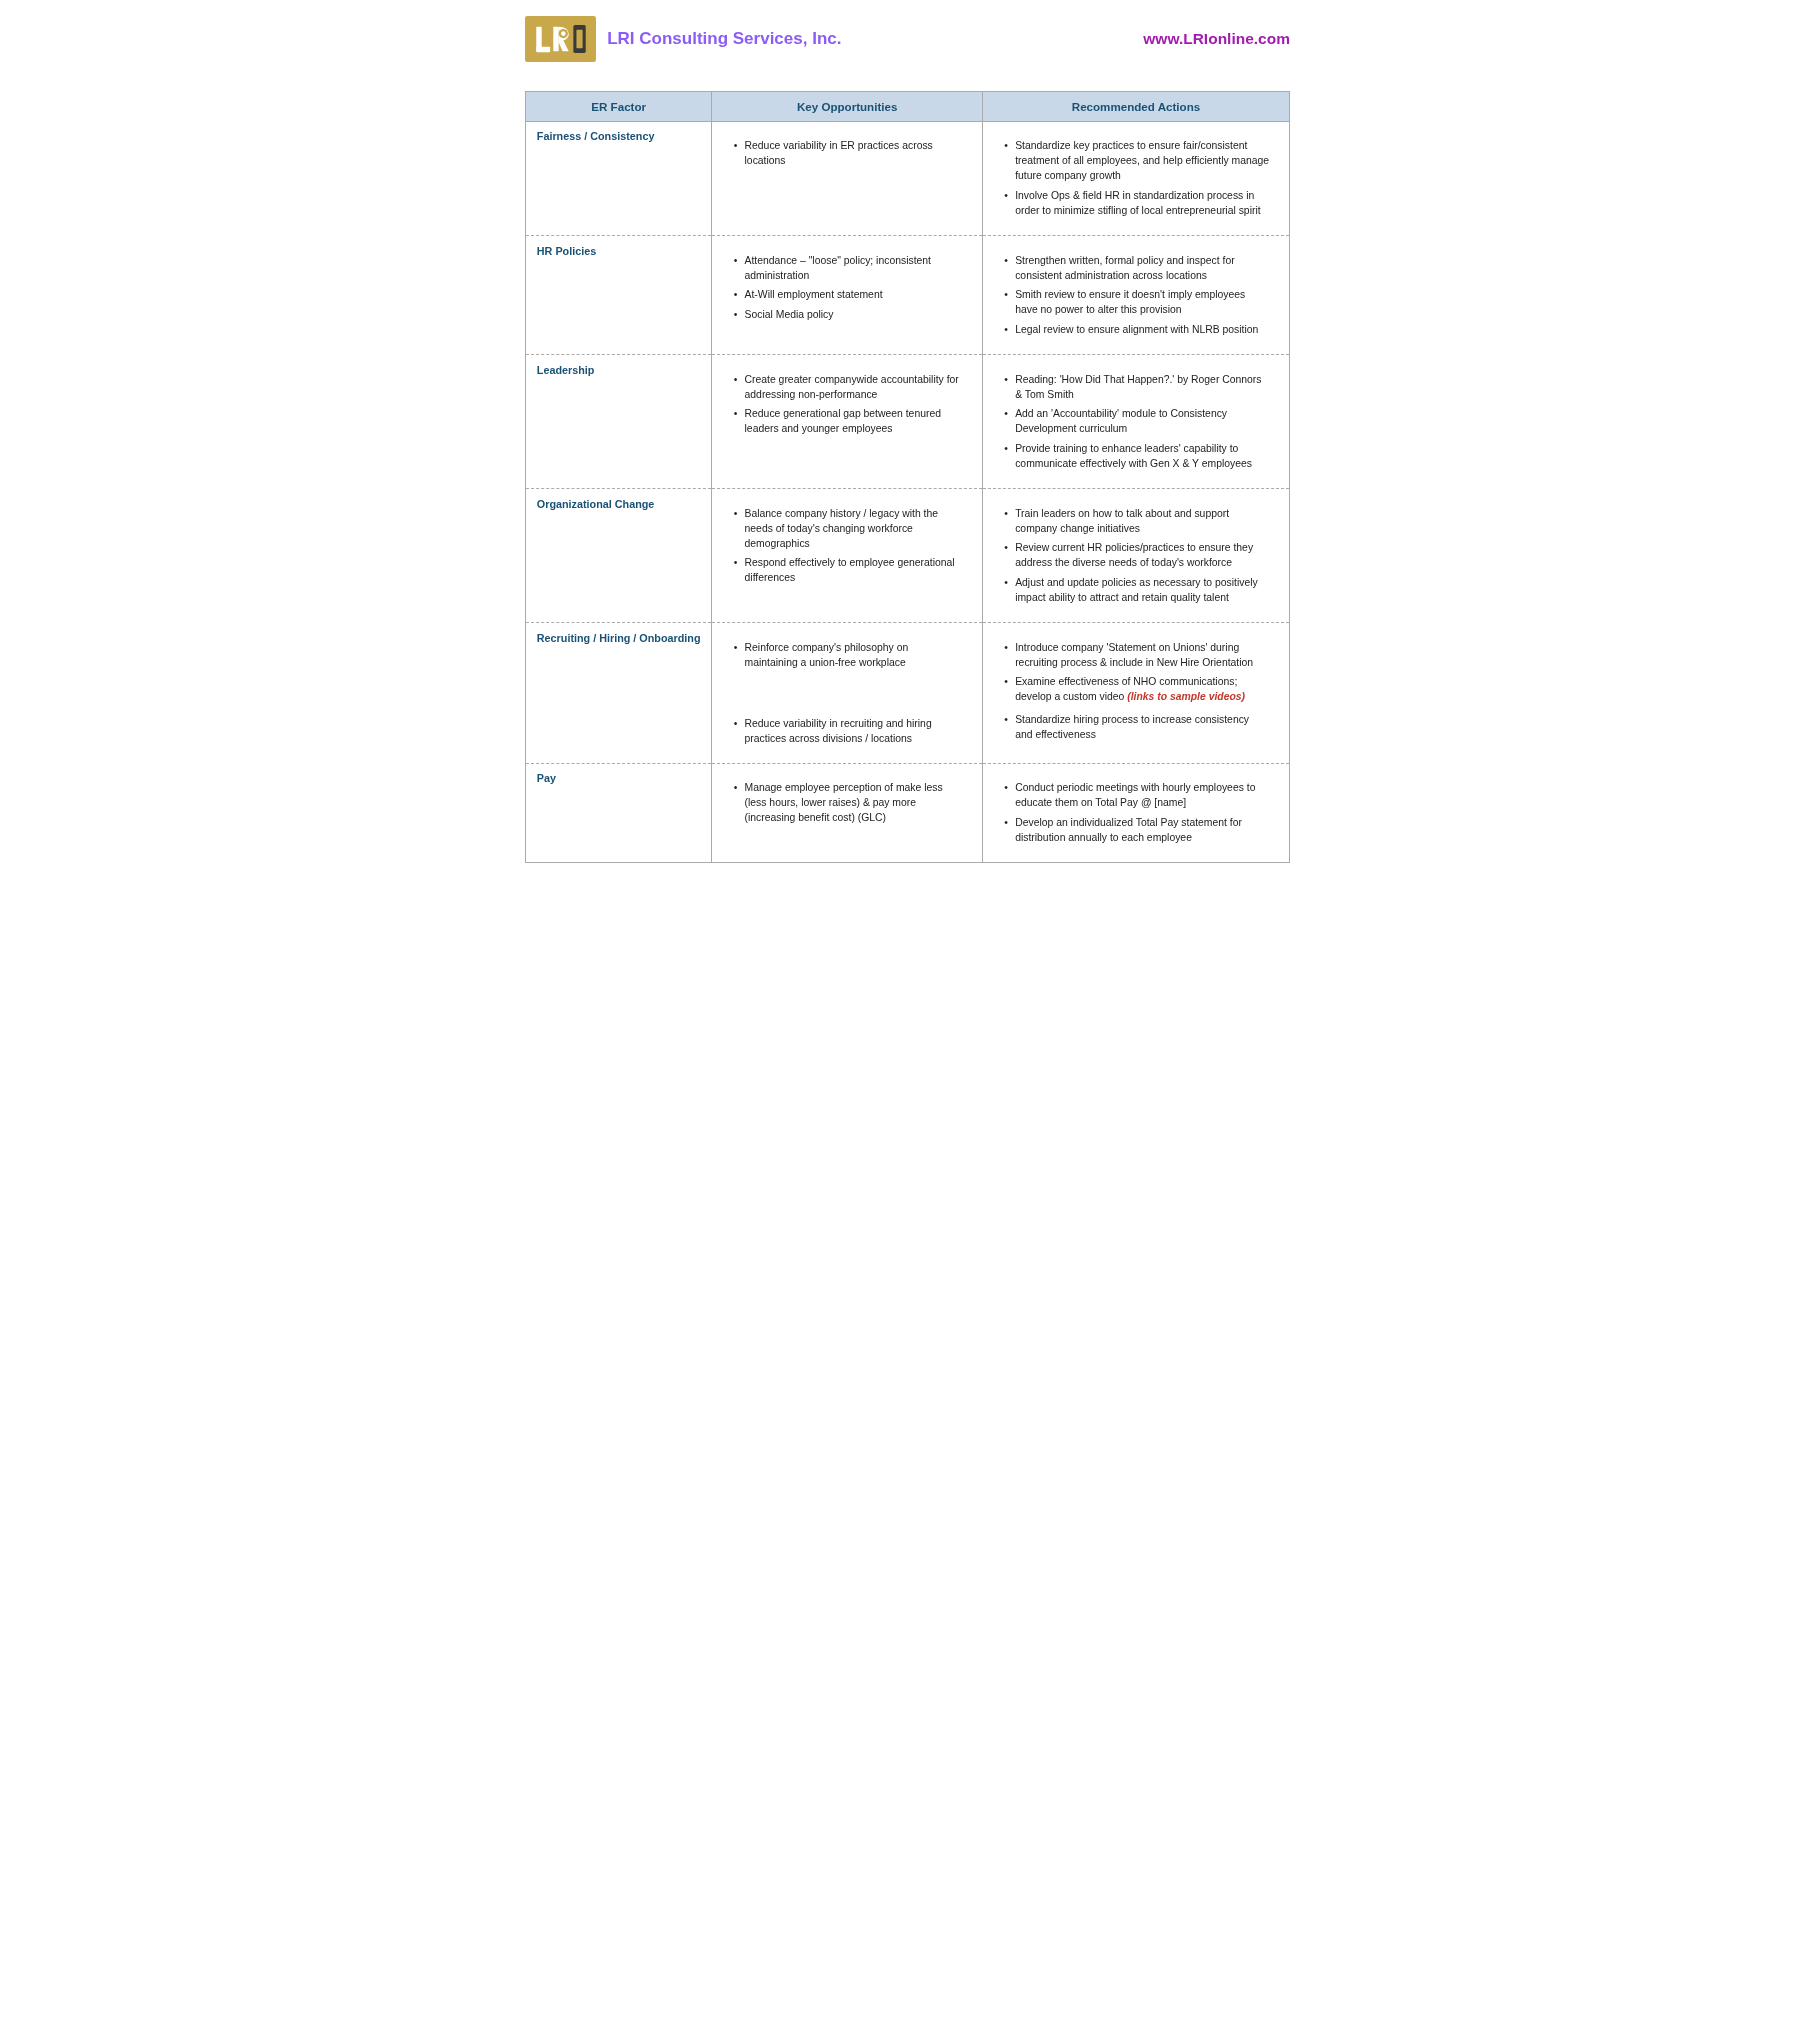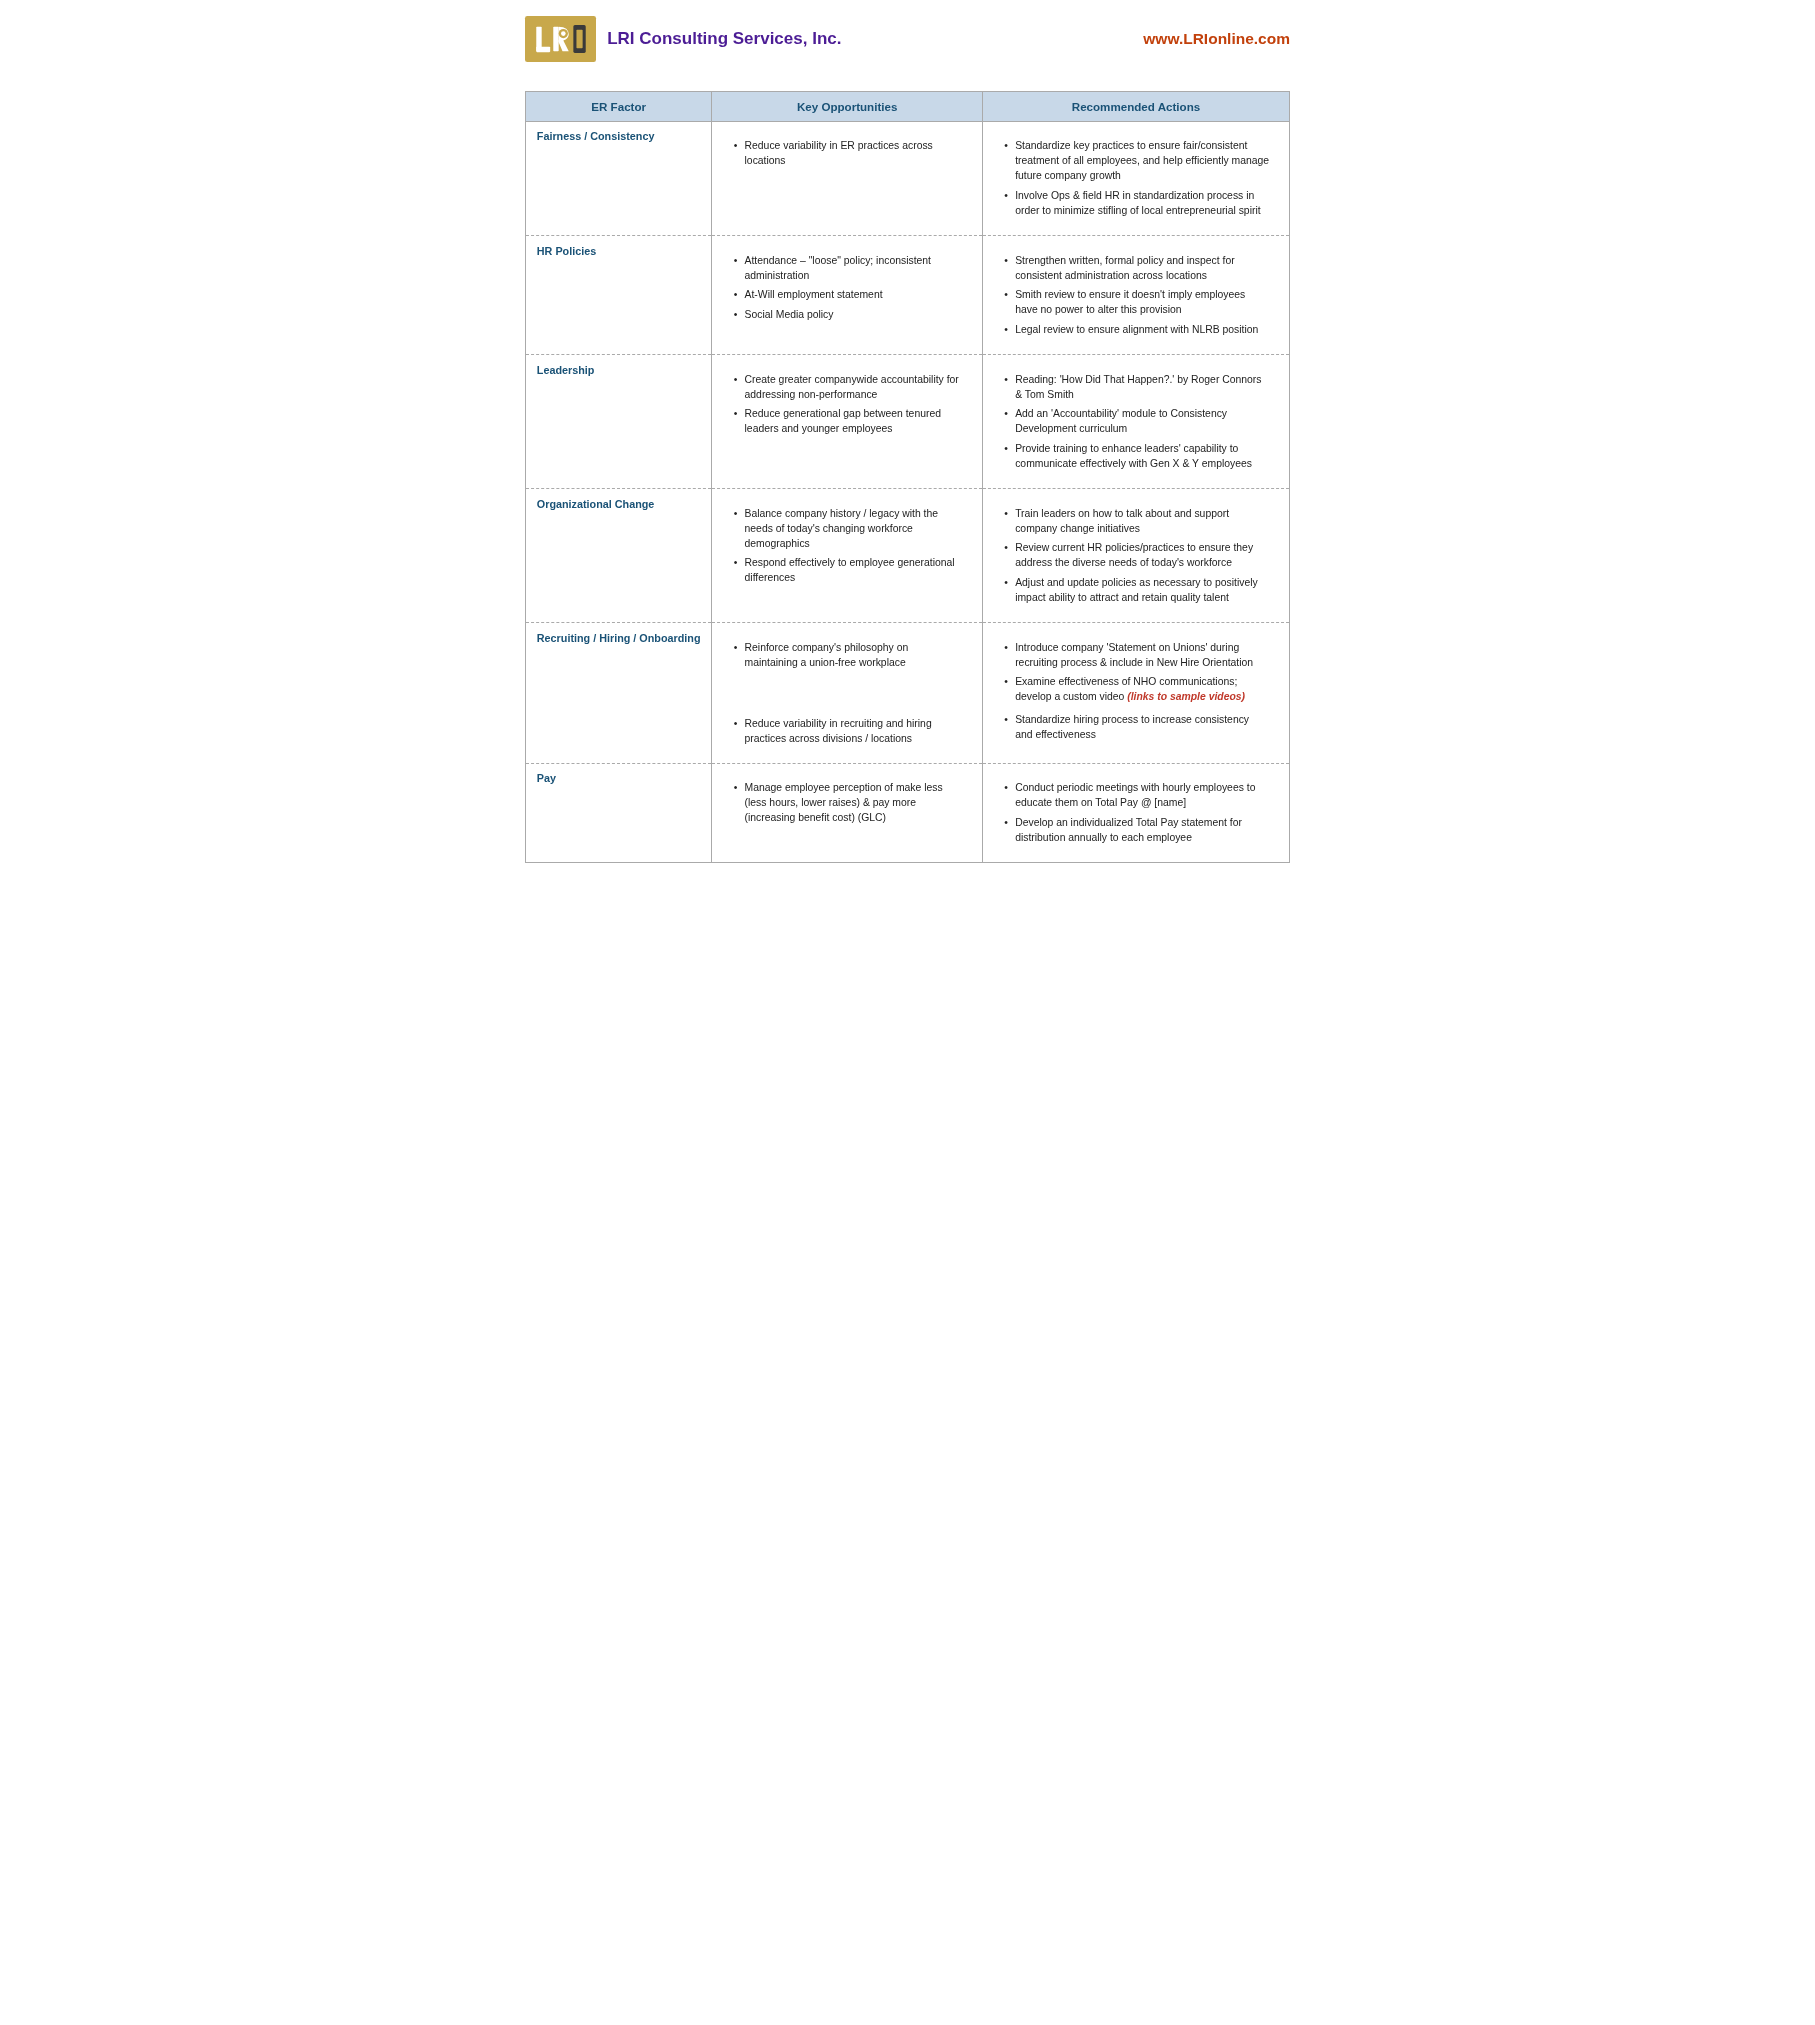--- a/index.html
+++ b/index.html
@@ -20,26 +20,26 @@
       padding-bottom: 7.7px;
     }
     .logo-area {
       display: flex;
       align-items: center;
       gap: 10.8px;
     }
     .company-name {
       font-size: 17px;
       font-weight: bold;
-      color: #4c1d95;
+      color: #8b5cf6;
     }
     .website {
       font-size: 15.5px;
       font-weight: bold;
-      color: #c2410c;
+      color: #a21caf;
     }
     table {
       width: 100%;
       border-collapse: collapse;
       border: 0.8px solid #aaa;
     }
     thead tr {
       background: #c8d8e8;
     }
     thead th {

